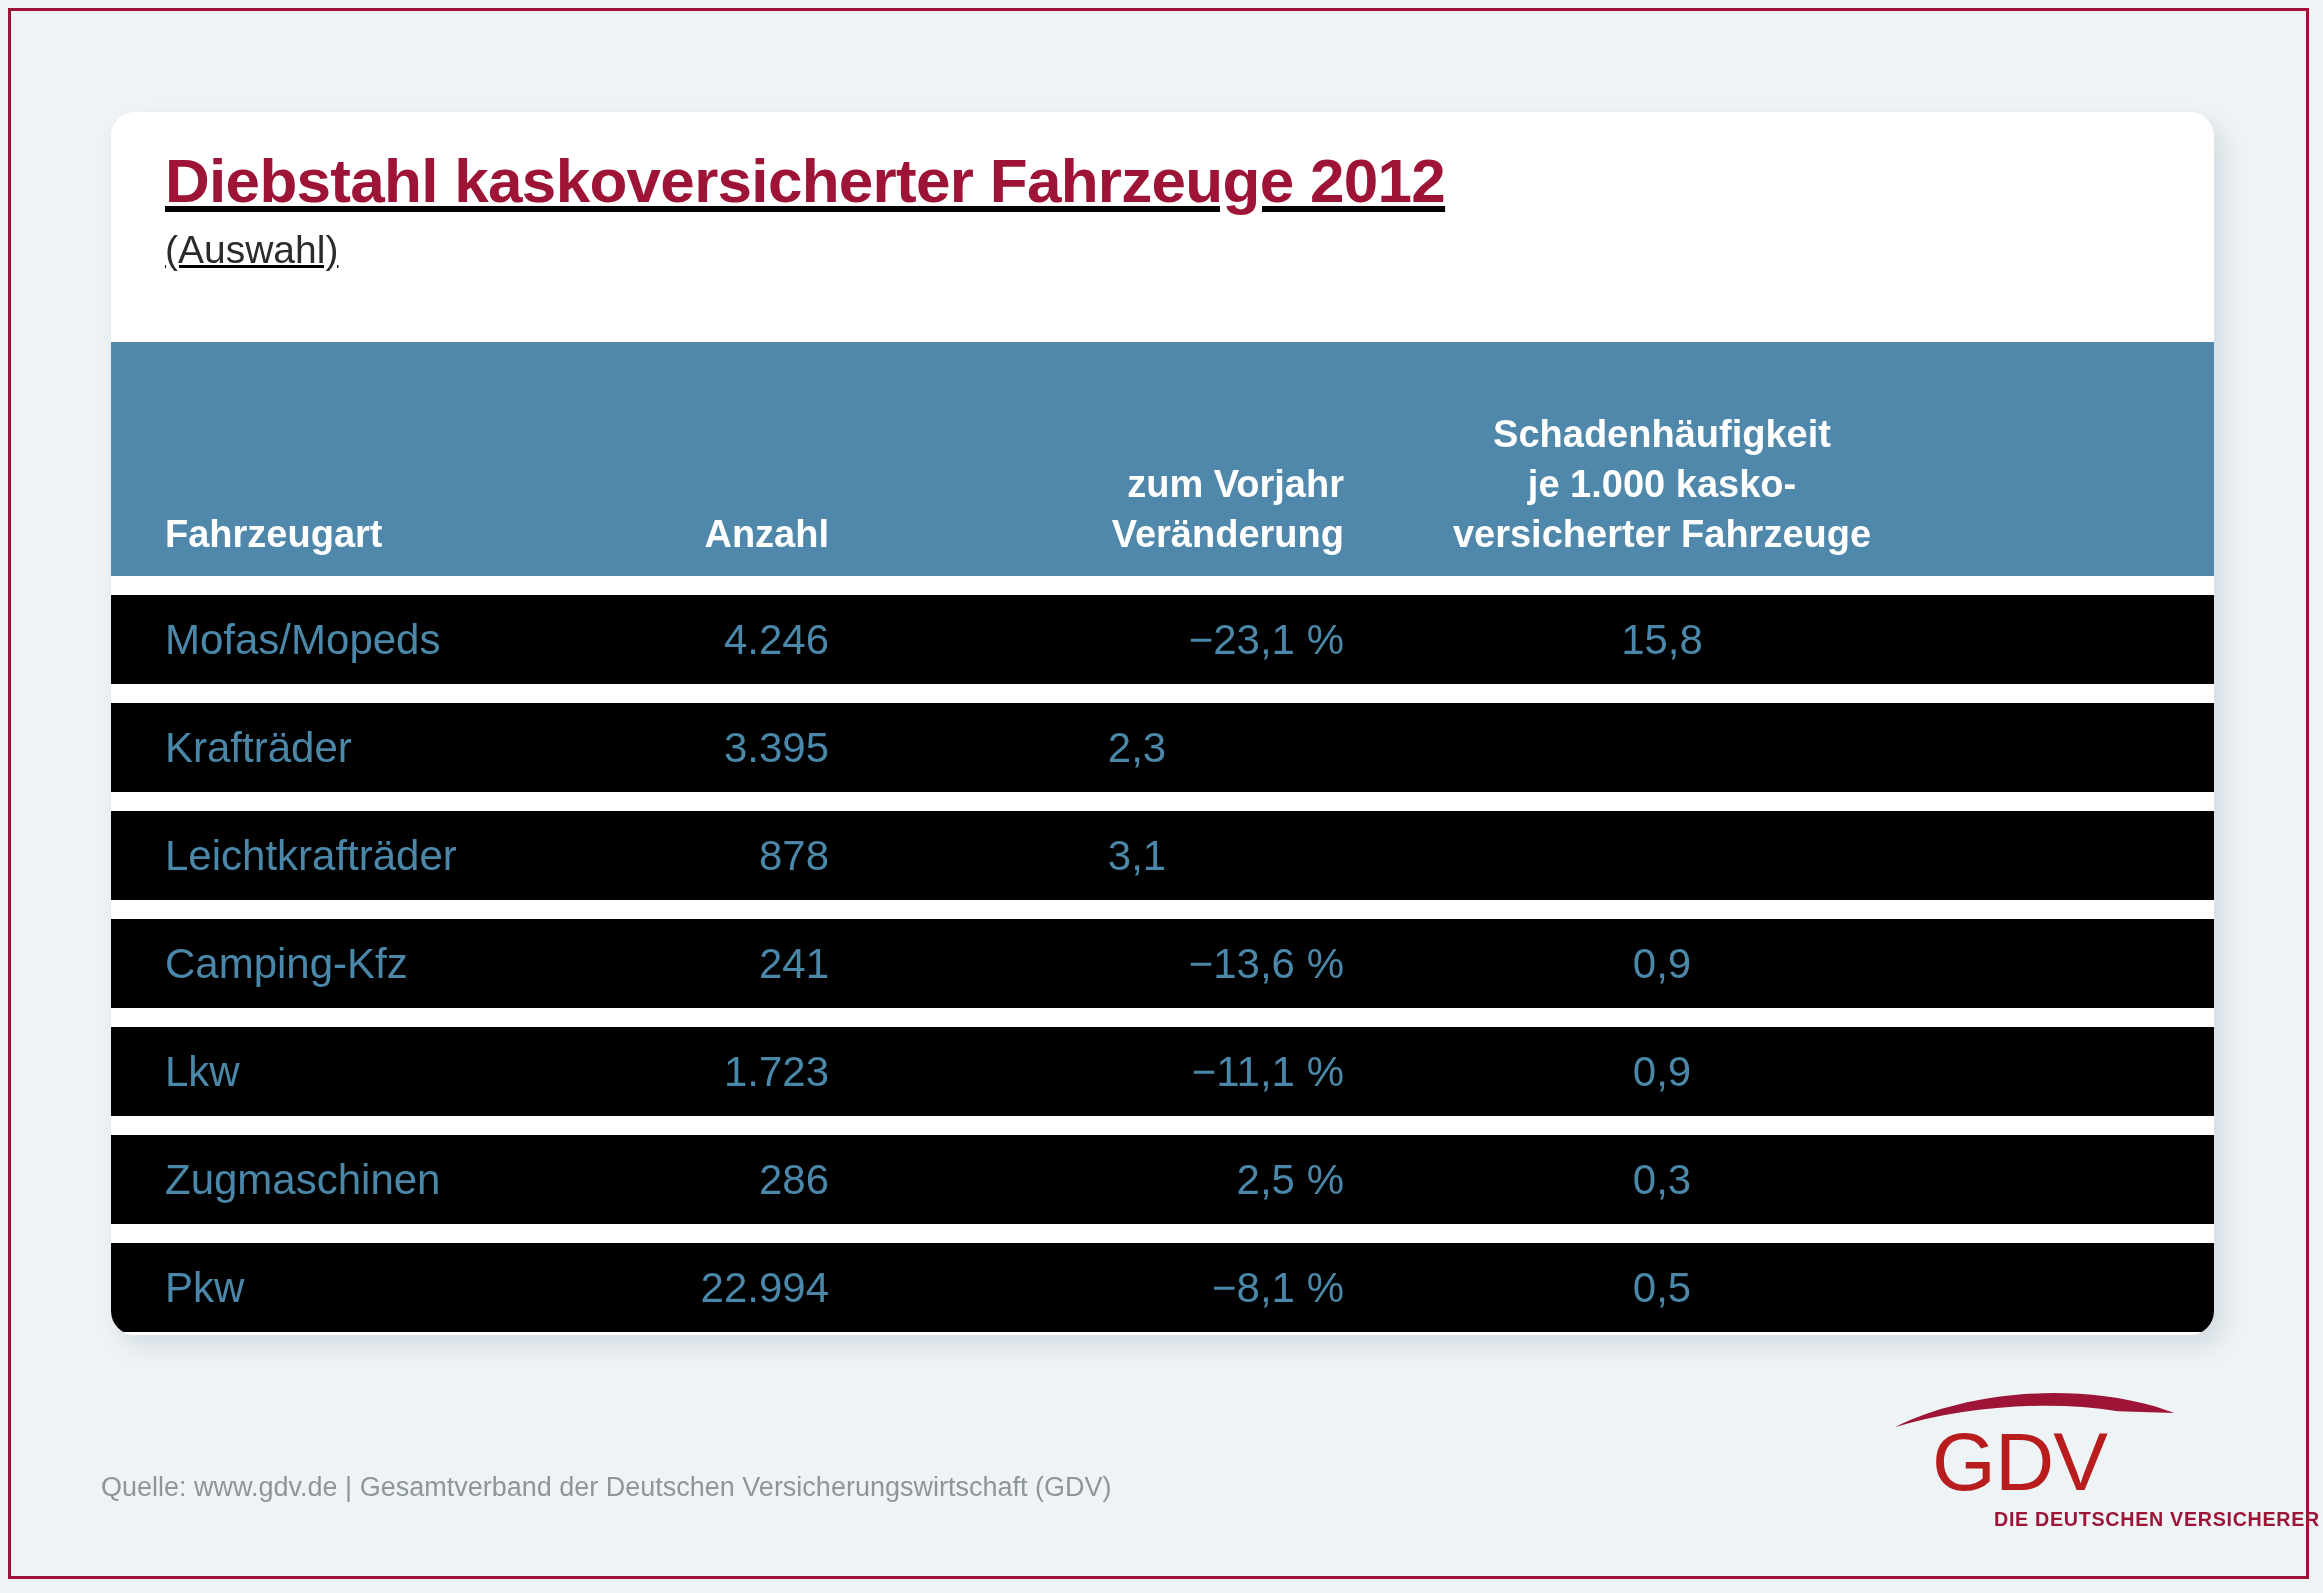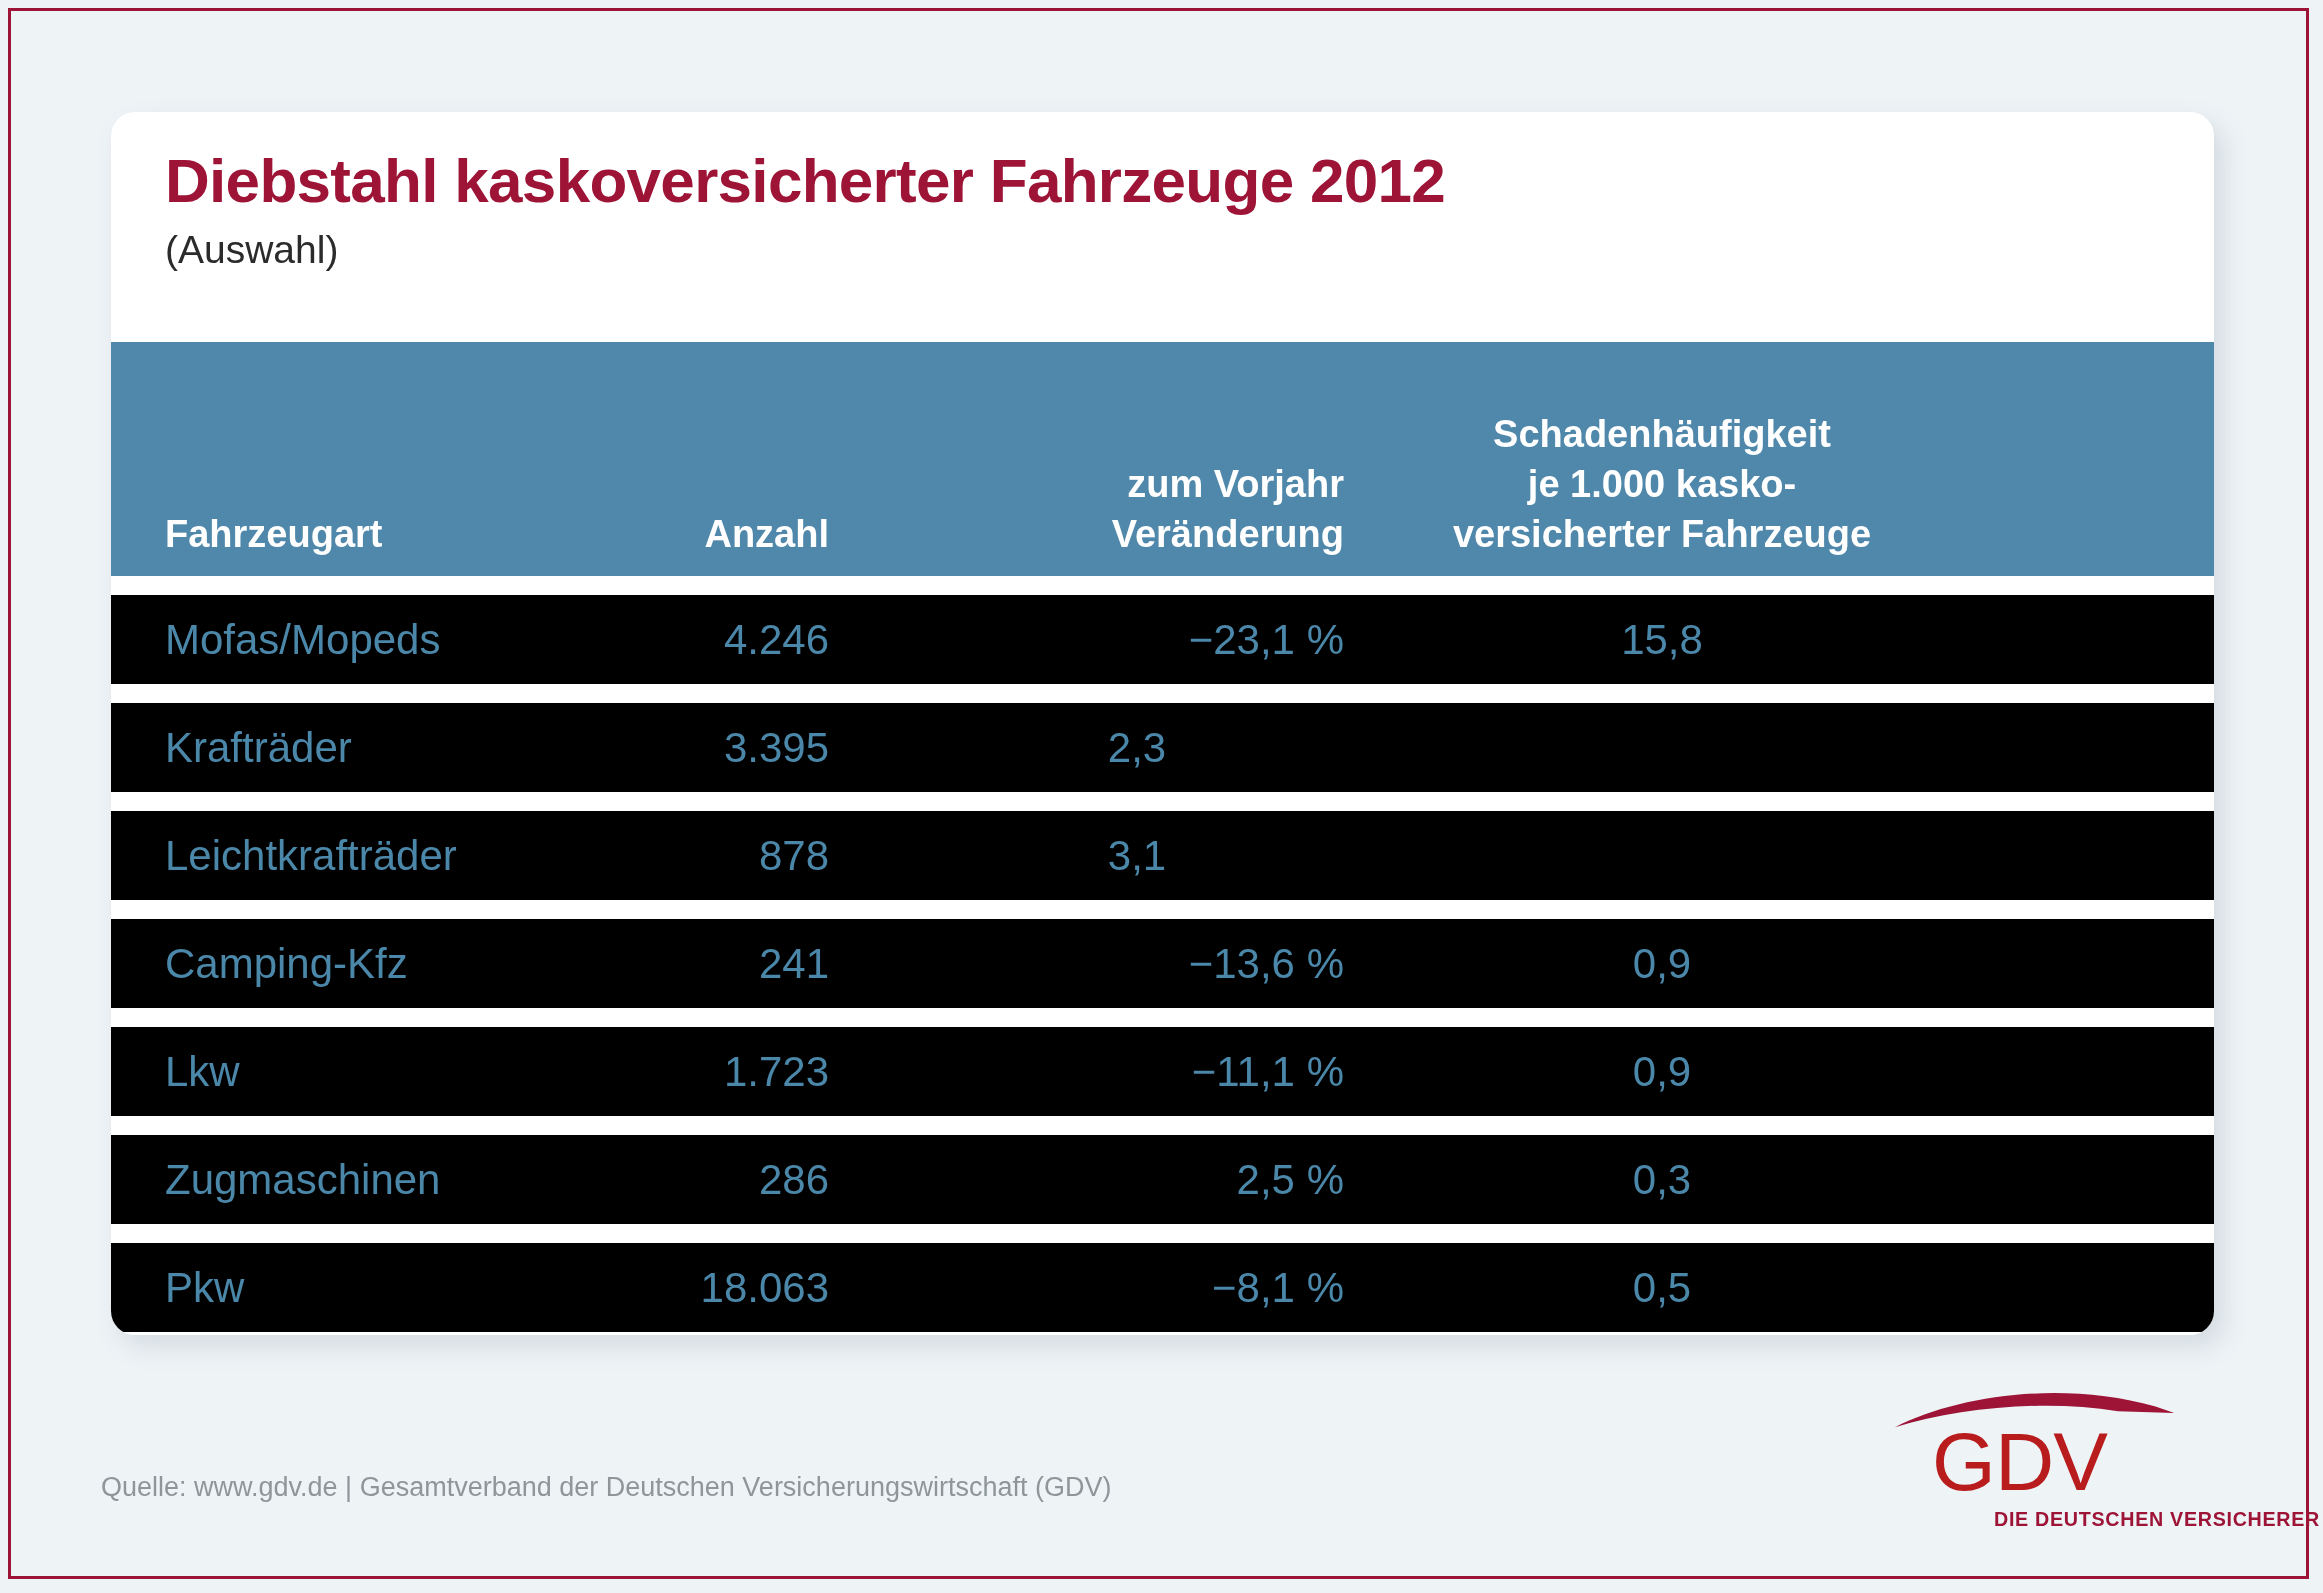--- a/index.html
+++ b/index.html
@@ -38,20 +38,21 @@
     border-radius: 24px;
     box-shadow: 9.4px 11.2px 24px rgba(90, 110, 130, 0.17);
     overflow: hidden;
   }
 
   #title-block {
     position: absolute;
     left: 54px;
     top: 36px;
     width: 1968px;
+    text-decoration: underline;
   }
   #chart-title {
     color: #9e1437;
     font-size: 62px;
     font-weight: bold;
     letter-spacing: -0.7px;
     line-height: 1.06;
     white-space: nowrap;
     font-stretch: condensed;
   }
@@ -244,21 +245,21 @@
       <div class="cell col-type">Zugmaschinen</div>
       <div class="cell col-count">286</div>
       <div class="cell col-change">2,5 %</div>
       <div class="cell col-freq">0,3</div>
     </div>
 
     <div class="row-gap"></div>
 
     <div class="row body-row">
       <div class="cell col-type">Pkw</div>
-      <div class="cell col-count">18.063</div>
+      <div class="cell col-count">22.994</div>
       <div class="cell col-change">−8,1 %</div>
       <div class="cell col-freq">0,5</div>
     </div>
 
     <div class="row-gap"></div>
 
   </div>
 </div>
 
 <div id="footer">

